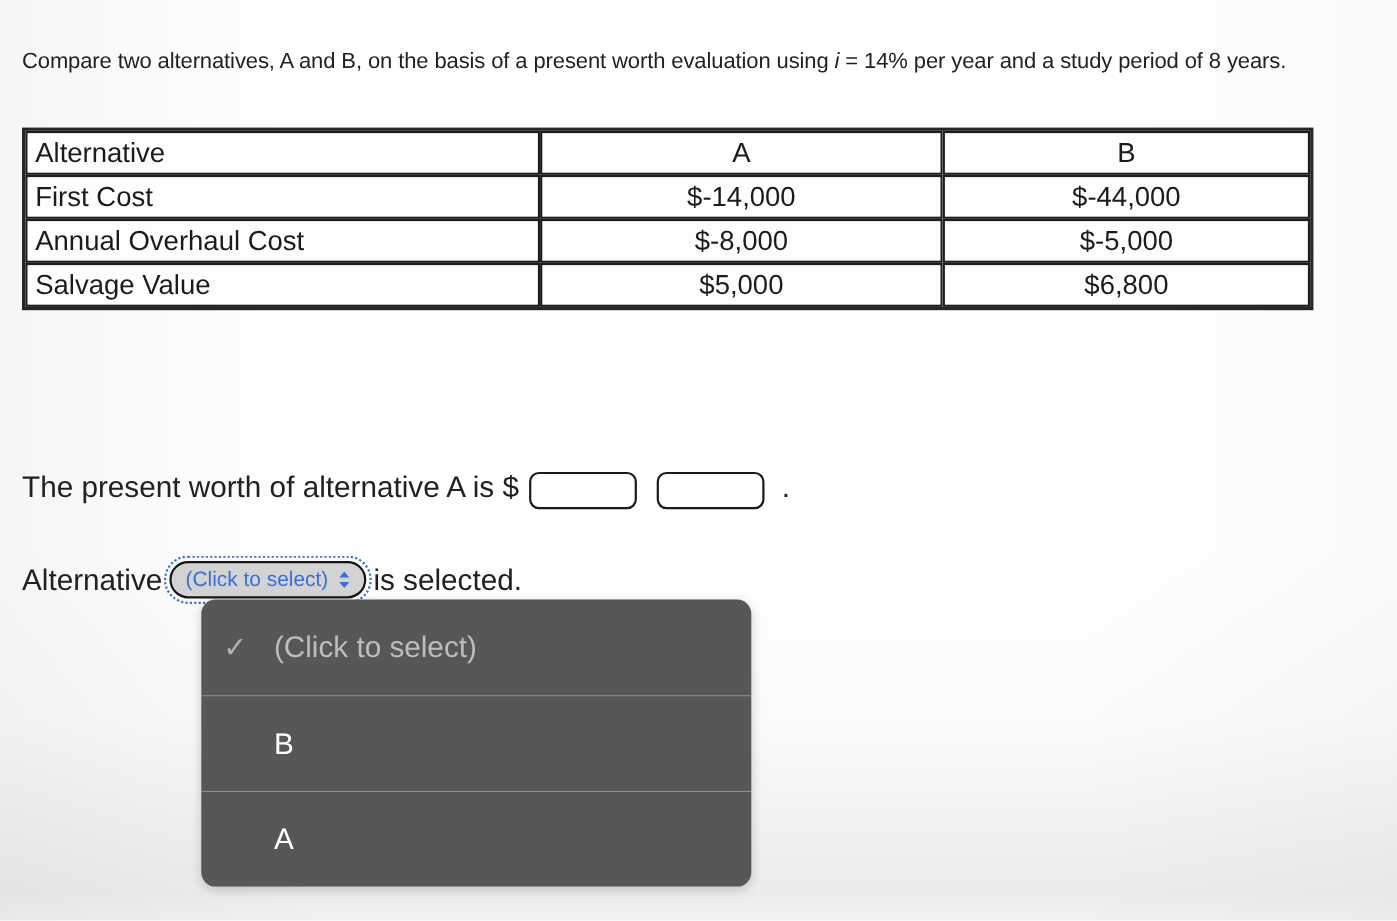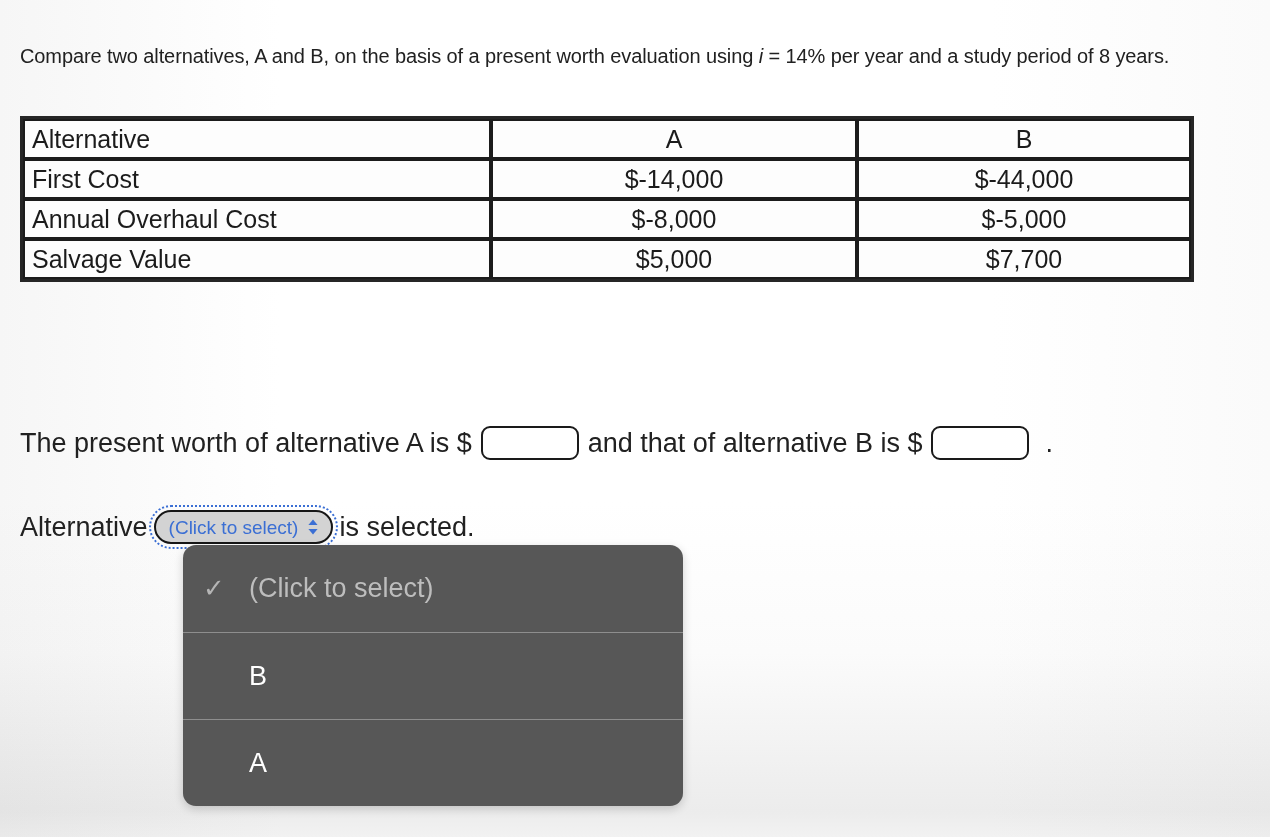--- a/index.html
+++ b/index.html
@@ -83,21 +83,21 @@
   table.data tr + tr td { border-top-width: 2px; }
 
   
   .answer-line {
     position: absolute;
     left: 20px;
     top: 423px;
     font-size: 27px;
     line-height: 40px;
     display: flex;
-    align-items: center;
+    align-items: flex-end;
     white-space: nowrap;
     color: #212121;
   }
   .answer-line .txt { display: inline-block; }
   .blank-input {
     display: inline-block;
     width: 98px;
     height: 34px;
     margin: 0 9px;
     border: 2.5px solid #1a1a1a;
@@ -216,30 +216,29 @@
           <td class="val">$-44,000</td>
         </tr>
         <tr>
           <td class="label">Annual Overhaul Cost</td>
           <td class="val">$-8,000</td>
           <td class="val">$-5,000</td>
         </tr>
         <tr>
           <td class="label">Salvage Value</td>
           <td class="val">$5,000</td>
-          <td class="val">$7,700</td>
+          <td class="val">$6,800</td>
         </tr>
       </tbody>
     </table>
   </div>
 
   <div class="answer-line">
     <span class="txt">The present worth of alternative A is $</span>
     <input class="blank-input" type="text" placeholder="" style="">
-    <span class="txt">and that of alternative B is $</span>
     <input class="blank-input" type="text" placeholder="" style="">
     <span class="txt period">.</span>
   </div>
 
   <div class="select-line">
     <span class="txt">Alternative</span>
     <span class="select-pill-outer">
       <span class="select-pill">
         <span>(Click to select)</span>
         <span class="chev">

